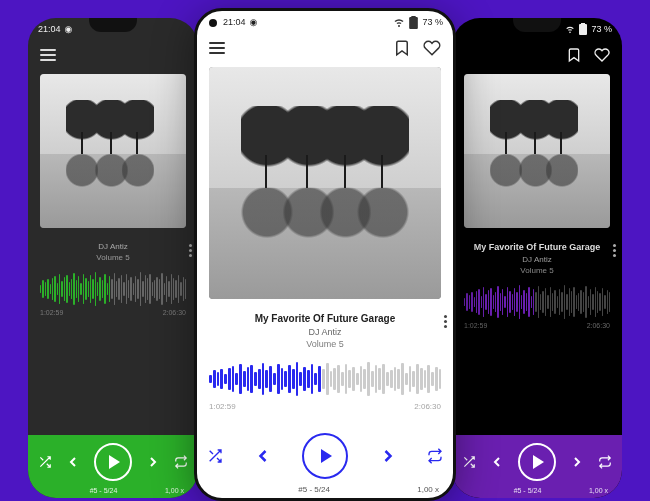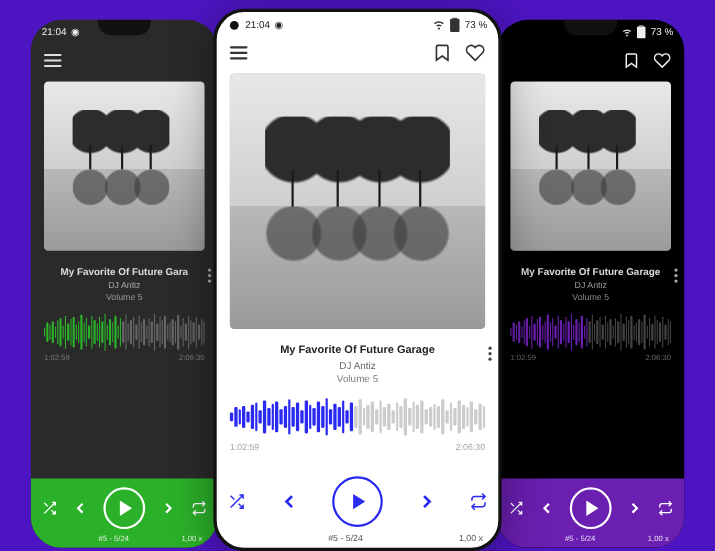--- a/index.html
+++ b/index.html
@@ -158,21 +158,20 @@
     <div class="tree" style="left:38%"></div>
         <div class="trunk" style="left:48%"></div>
     <div class="tree" style="left:56%"></div>
         <div class="trunk" style="left:66%"></div>
     <div class="refl" style="left:18%"></div>
         <div class="refl" style="left:38%"></div>
         <div class="refl" style="left:56%"></div>
   </div>
     </div>
   <div class="meta">
-    <div class="title">My Favorite Of Future Gara</div>
     <div class="artist">DJ Antiz</div>
     <div class="volume">Volume 5</div>
     <div class="more more-dark">
         <span></span>
         <span></span>
         <span></span>
       </div>
   </div>
   <div class="wave-area">
     <div class="waveform">

